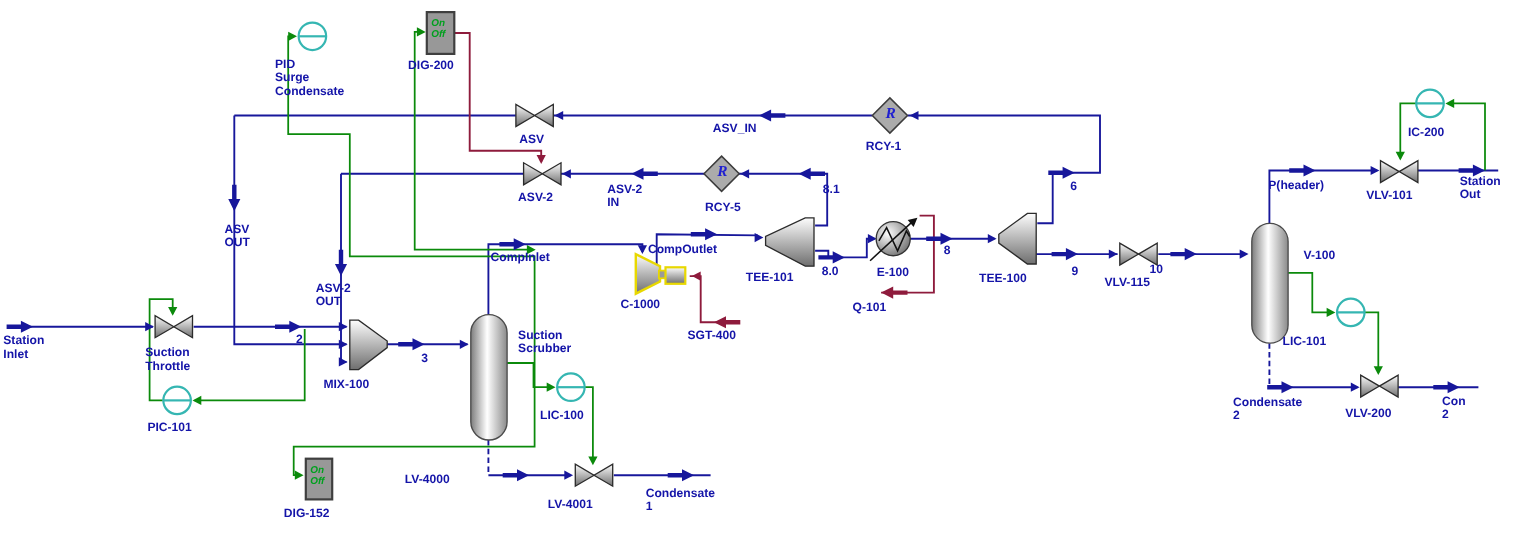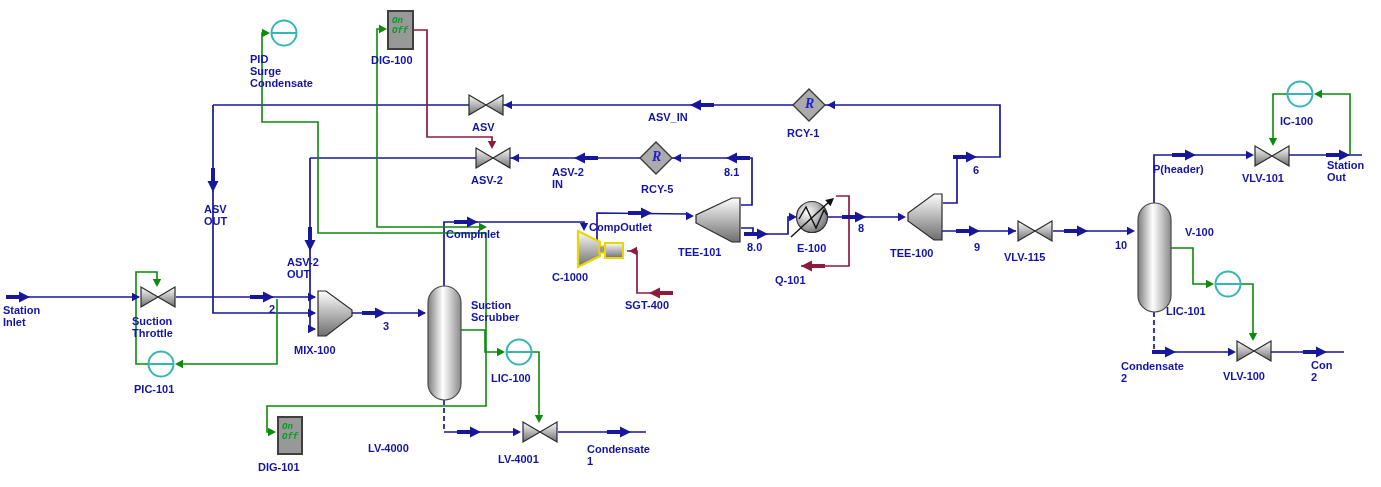--- a/index.html
+++ b/index.html
@@ -4,21 +4,21 @@
 <style>
   html,body{margin:0;padding:0;background:#fff;}
   #canvas{position:relative;width:1381px;height:487px;background:#fff;overflow:hidden;
           font-family:"Liberation Sans",sans-serif;}
   #net{position:absolute;left:0;top:0;}
   .lbl{position:absolute;font-size:11px;font-weight:bold;line-height:12px;
        color:var(--label,#1414a8);white-space:pre-line;}
   .rchar{position:absolute;font-family:"Liberation Serif",serif;font-style:italic;
          font-weight:bold;font-size:14px;color:var(--recycle,#2020d0);line-height:14px;}
   .onoff{position:absolute;font-size:9px;font-style:italic;font-weight:bold;
-         color:var(--digital,#00a01e);line-height:10px;white-space:pre-line;font-family:Liberation Mono, monospace;}
+         color:var(--digital,#00a01e);line-height:10px;white-space:pre-line;}
   .ls{stroke:var(--stream,#17179b);stroke-width:1.7;fill:none;}
   .lsd{stroke:var(--stream,#17179b);stroke-width:1.7;fill:none;stroke-dasharray:5,3;}
   .lg{stroke:var(--signal,#0b8a0b);stroke-width:1.6;fill:none;}
   .le{stroke:var(--energy,#8e1b3c);stroke-width:1.7;fill:none;}
   .fs{fill:var(--stream,#17179b);}
   .fgr{fill:var(--signal,#0b8a0b);}
   .fe{fill:var(--energy,#8e1b3c);}
   .eq{stroke:#2b2b2b;stroke-width:1.2;}
   .ves{stroke:#4a4a4a;stroke-width:1.2;fill:url(#gh);}
   .ctl{stroke:var(--controller,#35b6b2);stroke-width:2;fill:#fff;}
@@ -259,61 +259,61 @@
 <div class="lbl" style="left:269px;top:303px">2</div>
 <div class="lbl" style="left:204px;top:203px">ASV
 OUT</div>
 <div class="lbl" style="left:287px;top:256px">ASV-2
 OUT</div>
 <div class="lbl" style="left:294px;top:344px">MIX-100</div>
 <div class="lbl" style="left:383px;top:320px">3</div>
 <div class="lbl" style="left:471px;top:299px">Suction
 Scrubber</div>
 <div class="lbl" style="left:491px;top:372px">LIC-100</div>
-<div class="lbl" style="left:258px;top:461px">DIG-101</div>
-<div class="lbl" style="left:368px;top:442px">LV-4000</div>
+<div class="lbl" style="left:258px;top:461px">DIG-152</div>
+<div class="lbl" style="left:368px;top:430px">LV-4000</div>
 <div class="lbl" style="left:498px;top:453px">LV-4001</div>
 <div class="lbl" style="left:587px;top:443px">Condensate
 1</div>
 <div class="lbl" style="left:250px;top:53px">PID
 Surge
 Condensate</div>
-<div class="lbl" style="left:371px;top:54px">DIG-100</div>
+<div class="lbl" style="left:371px;top:54px">DIG-200</div>
 <div class="lbl" style="left:472px;top:121px">ASV</div>
 <div class="lbl" style="left:648px;top:111px">ASV_IN</div>
 <div class="lbl" style="left:787px;top:127px">RCY-1</div>
 <div class="lbl" style="left:471px;top:174px">ASV-2</div>
 <div class="lbl" style="left:552px;top:166px">ASV-2
 IN</div>
 <div class="lbl" style="left:641px;top:183px">RCY-5</div>
-<div class="lbl" style="left:724px;top:166px">8.1</div>
+<div class="lbl" style="left:748px;top:166px">8.1</div>
 <div class="lbl" style="left:446px;top:228px">CompInlet</div>
-<div class="lbl" style="left:552px;top:271px">C-1000</div>
+<div class="lbl" style="left:564px;top:271px">C-1000</div>
 <div class="lbl" style="left:625px;top:299px">SGT-400</div>
 <div class="lbl" style="left:589px;top:221px">CompOutlet</div>
 <div class="lbl" style="left:678px;top:246px">TEE-101</div>
 <div class="lbl" style="left:747px;top:241px">8.0</div>
 <div class="lbl" style="left:797px;top:242px">E-100</div>
 <div class="lbl" style="left:775px;top:274px">Q-101</div>
 <div class="lbl" style="left:858px;top:222px">8</div>
 <div class="lbl" style="left:890px;top:247px">TEE-100</div>
 <div class="lbl" style="left:973px;top:164px">6</div>
 <div class="lbl" style="left:974px;top:241px">9</div>
 <div class="lbl" style="left:1004px;top:251px">VLV-115</div>
-<div class="lbl" style="left:1115px;top:239px">10</div>
+<div class="lbl" style="left:1045px;top:239px">10</div>
 <div class="lbl" style="left:1153px;top:163px">P(header)</div>
 <div class="lbl" style="left:1185px;top:226px">V-100</div>
-<div class="lbl" style="left:1280px;top:115px">IC-100</div>
+<div class="lbl" style="left:1280px;top:115px">IC-200</div>
 <div class="lbl" style="left:1242px;top:172px">VLV-101</div>
 <div class="lbl" style="left:1327px;top:159px">Station
 Out</div>
 <div class="lbl" style="left:1166px;top:305px">LIC-101</div>
 <div class="lbl" style="left:1121px;top:360px">Condensate
 2</div>
-<div class="lbl" style="left:1223px;top:370px">VLV-100</div>
+<div class="lbl" style="left:1223px;top:370px">VLV-200</div>
 <div class="lbl" style="left:1311px;top:359px">Con
 2</div>
 
 <div class="rchar" style="left:805px;top:97px">R</div>
 <div class="rchar" style="left:652px;top:150px">R</div>
 <div class="onoff" style="left:392px;top:16px">On
 Off</div>
 <div class="onoff" style="left:282px;top:422px">On
 Off</div>
 

